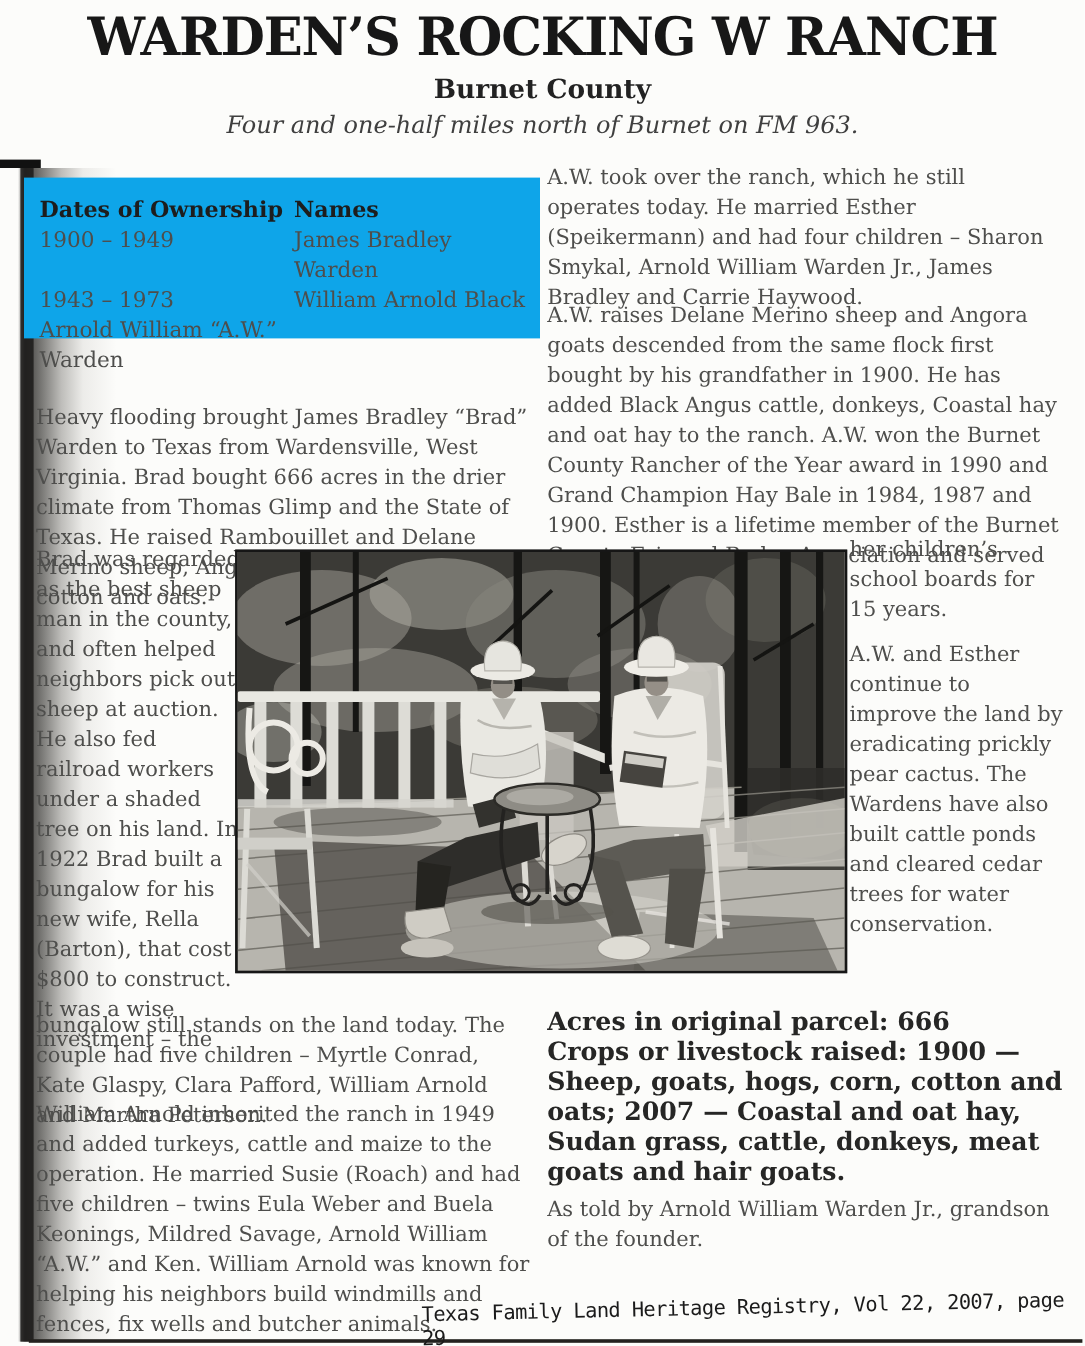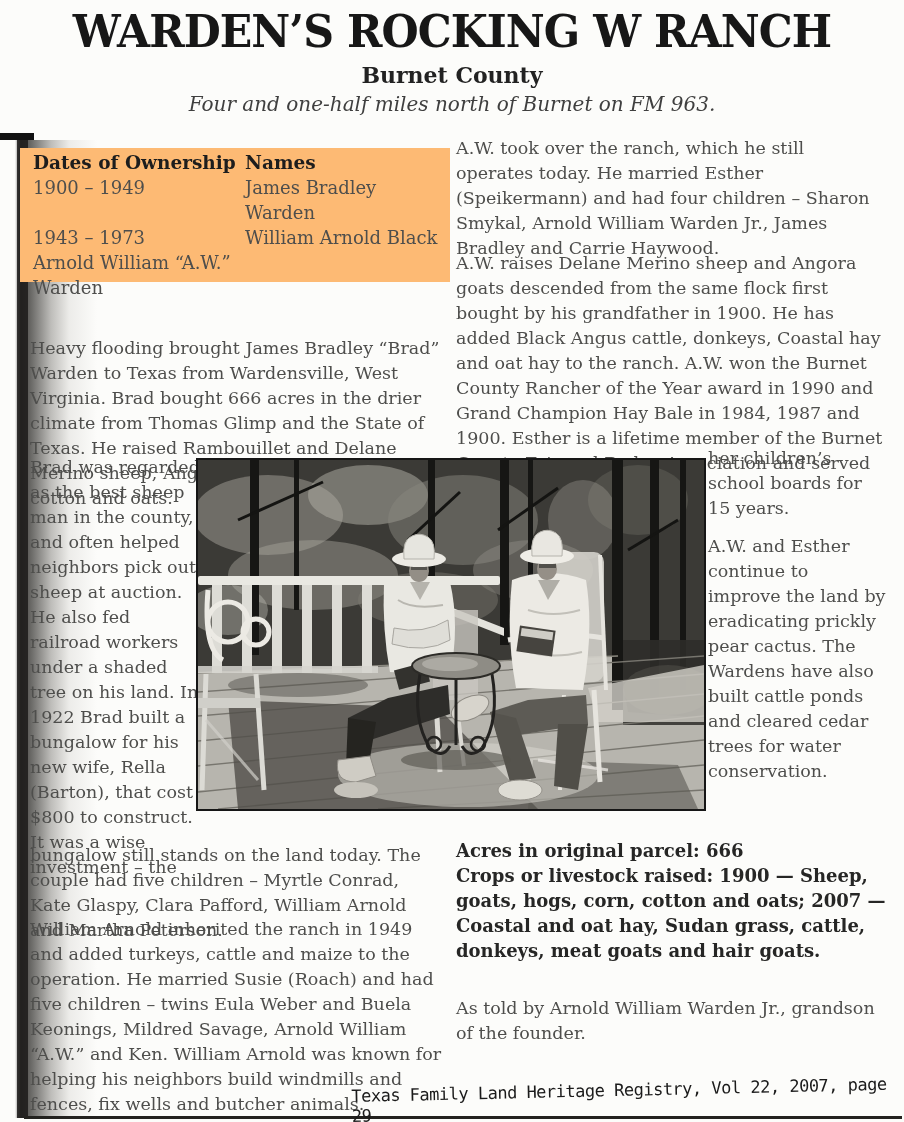--- a/index.html
+++ b/index.html
@@ -31,39 +31,39 @@
       rgba(255,255,255,0) 0%,
       rgba(32,31,29,.85) 7%,
       rgba(52,51,48,.72) 20%,
       rgba(104,102,97,.42) 44%,
       rgba(165,162,156,.18) 66%,
       rgba(255,255,255,0) 100%);
   }
   .bottom-line{top:1116px;left:24px;width:878px;height:3px;background:#23221f;}
   
   .info-box{
-    top:148px;left:20px;width:430px;height:134px;background:#fdba74;
-    padding:2px 0 0 13px;box-sizing:border-box;font-size:18px;line-height:25px;
+    top:148px;left:20px;width:430px;height:134px;background:#0ea5e9;
+    padding:15px 0 0 13px;box-sizing:border-box;font-size:18px;line-height:25px;
   }
   .t-row{display:flex;}
   .t-dates{width:212px;flex:none;}
   .t-name{width:198px;flex:none;}
   .t-head{font-weight:700;color:#1d1d1d;font-size:18.5px;}
   .t-cell{color:#4e4e4c;}
   
   .para{font-size:17.5px;line-height:25px;color:#4e4e4c;text-align:left;}
   .lp1{top:292px;left:30px;width:410px;margin-top:44px;}
   .lnarrow{top:455px;left:30px;width:172px;}
   .lwide2{top:843px;left:30px;width:412px;}
   .lp3{top:917px;left:30px;width:412px;}
   .rp1{top:136px;left:456px;width:430px;}
   .rp2{top:251px;left:456px;width:430px;}
   .rnarrow{top:446px;left:708px;width:178px;}
   .rnarrow .gap{height:13px;}
-  .facts{top:838px;left:456px;width:442px;font-weight:700;color:#262625;font-size:18px;line-height:25px;}
+  .facts{top:838px;left:456px;width:442px;font-weight:700;color:#262625;font-size:21px;line-height:25px;}
   .attribution{top:996px;left:456px;width:430px;font-size:17.5px;line-height:25px;color:#4e4e4c;}
   
   .footer{
     top:1086px;left:352px;width:560px;
     font-family:"DejaVu Sans Mono", monospace;
     font-size:17px;letter-spacing:-0.5px;color:#1b1b1b;
     transform:rotate(-1.3deg);transform-origin:left bottom;
   }
   
   .photo{

